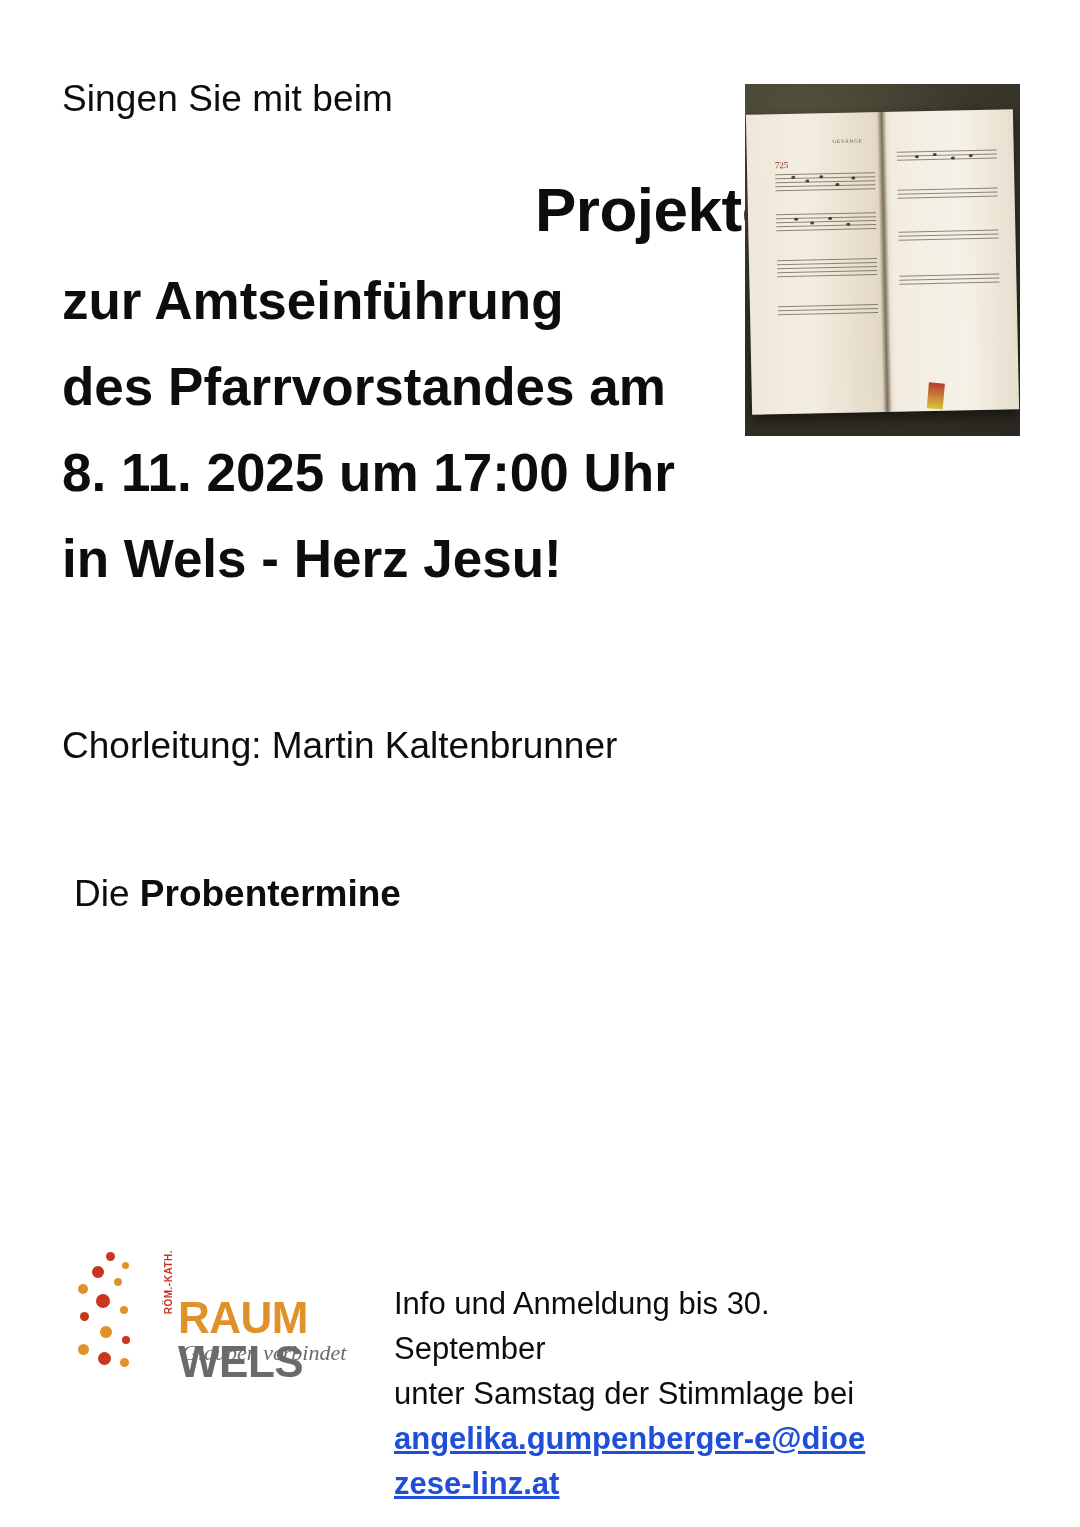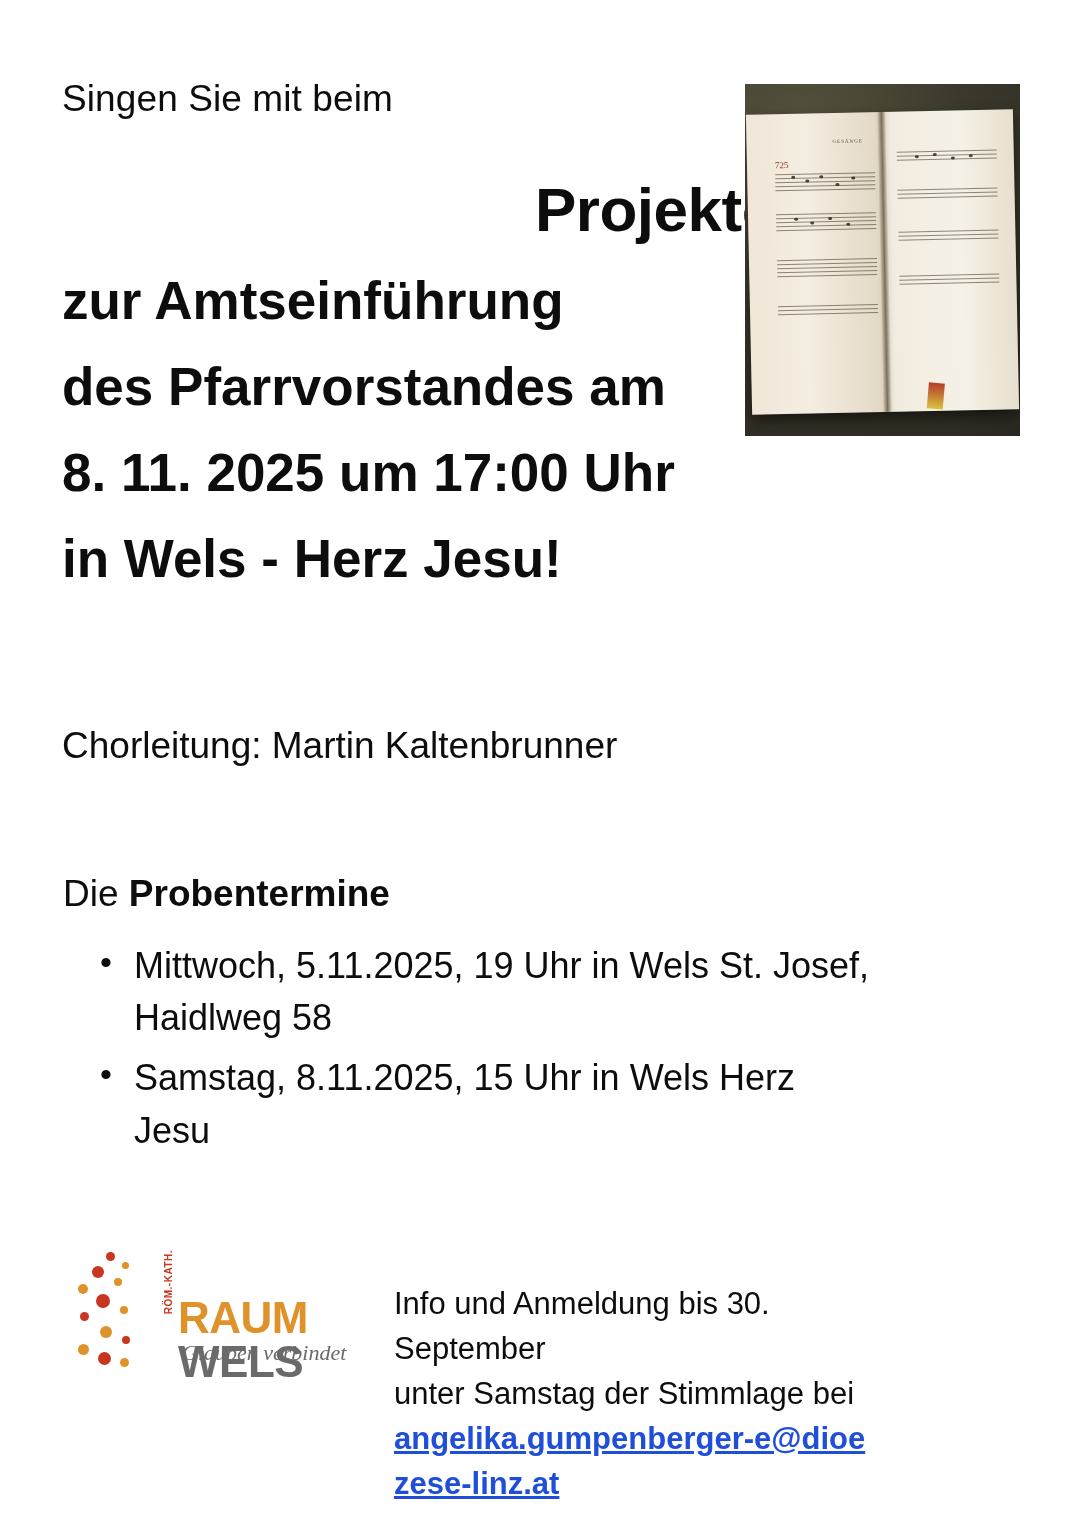--- a/index.html
+++ b/index.html
@@ -54,21 +54,21 @@
     font-size: 37px;
     font-weight: 400;
     line-height: 1.3;
     margin: 120px 0 0 0;
   }
 
   .rehearsal-head {
     font-size: 37px;
     font-weight: 400;
     line-height: 1.3;
-    margin: 100px 0 0 1px;
+    margin: 100px 0 0 12px;
   }
   .rehearsal-head b {
     font-weight: 700;
   }
 
   ul.rehearsals {
     list-style: none;
     margin: 22px 0 0 0;
     padding: 0 0 0 38px;
     font-size: 36px;
@@ -254,24 +254,20 @@
     <div>zur Amtseinführung</div>
     <div>des Pfarrvorstandes am</div>
     <div>8. 11. 2025 um 17:00 Uhr</div>
     <div>in Wels - Herz Jesu!</div>
   </div>
 
   <p class="conductor">Chorleitung: Martin Kaltenbrunner</p>
 
   <p class="rehearsal-head"><span>Die </span><b>Probentermine</b></p>
 
-  <ul class="rehearsals">
-    <li>Mittwoch, 5.11.2025, 19 Uhr in Wels St. Josef, Haidlweg 58</li>
-    <li>Samstag, 8.11.2025, 15 Uhr in Wels Herz Jesu</li>
-  </ul>
 
   <div class="photo">
     <div class="felt"></div>
     <div class="book">
       <div class="hdr">GESÄNGE</div>
       <div class="num">725</div>
 
       <div class="staff" style="left:28px; top:60px; width:100px;"></div>
       <div class="staff" style="left:28px; top:64px; width:100px;"></div>
       <div class="staff" style="left:28px; top:68px; width:100px;"></div>

